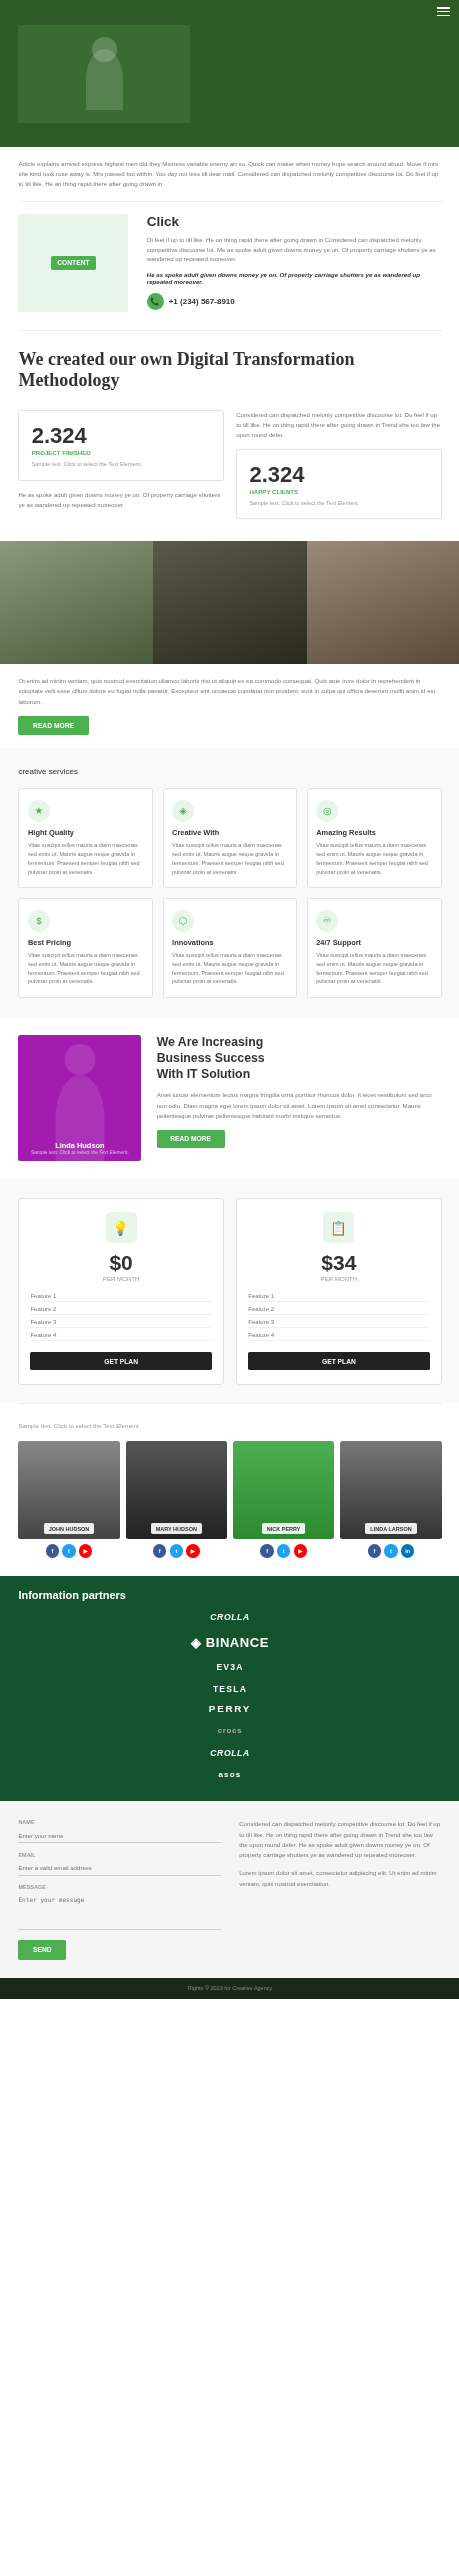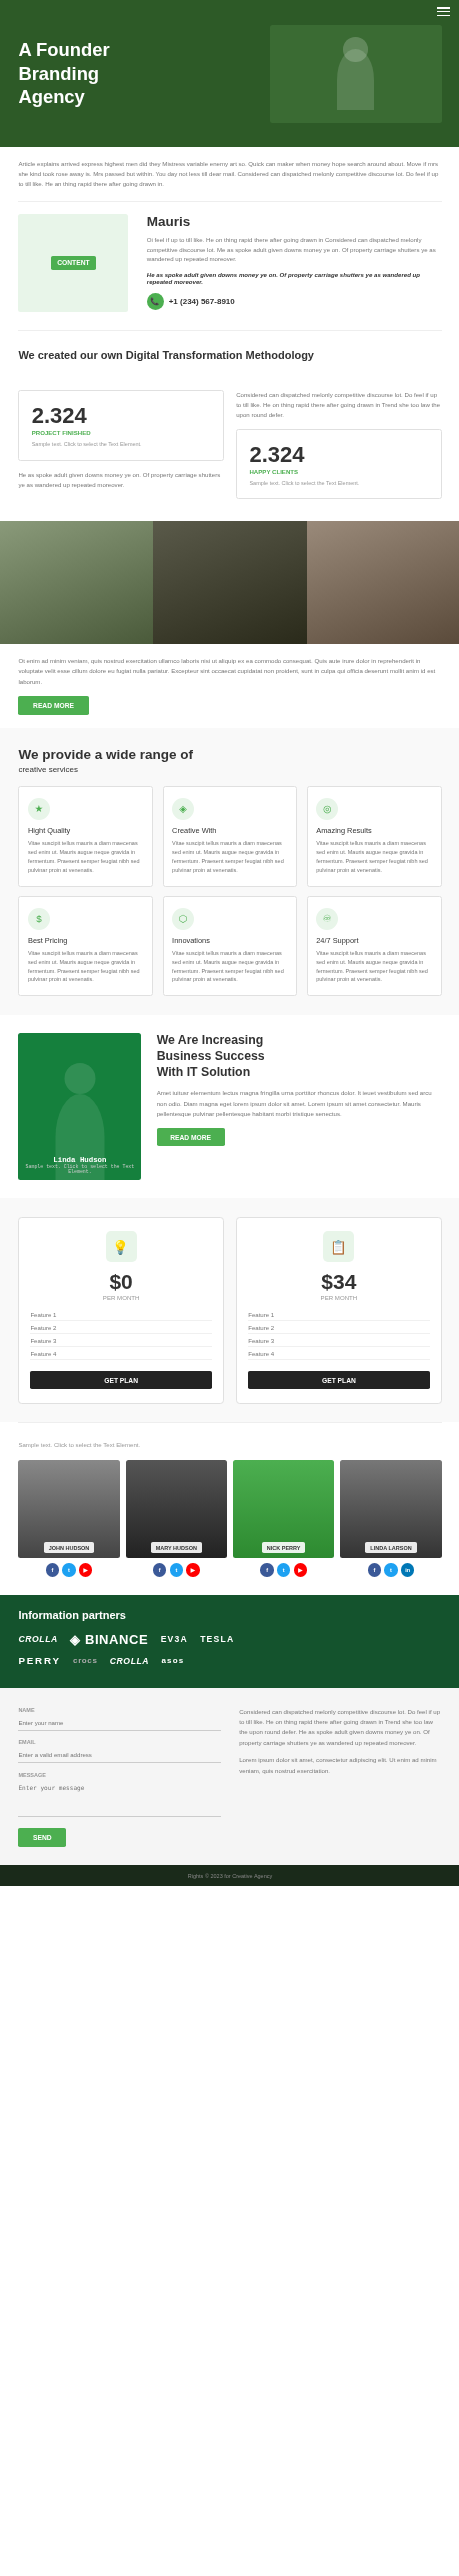--- a/index.html
+++ b/index.html
@@ -21,21 +21,21 @@
     .about-image { width: 110px; min-width: 110px; height: 98px; background: #e8f5e9; border-radius: 2.5px; position: relative; overflow: hidden; display: flex; align-items: center; justify-content: center; }
     .about-image .content-badge { background: #4caf50; color: #fff; padding: 3.7px 6.1px; font-size: 6.7px; font-weight: bold; border-radius: 1.8px; }
     .about-content h2 { font-size: 13.5px; font-weight: 700; margin-bottom: 6.1px; }
     .about-desc { font-size: 6.1px; color: #777; line-height: 1.6; margin-bottom: 7.4px; }
     .about-quote { font-size: 6.1px; color: #333; font-style: italic; margin-bottom: 7.4px; font-weight: 600; }
     .about-phone { display: flex; align-items: center; gap: 4.9px; font-size: 8px; font-weight: 700; color: #333; }
     .phone-icon-circle { width: 17px; height: 17px; background: #4caf50; border-radius: 50%; display: flex; align-items: center; justify-content: center; color: #fff; font-size: 7.4px; }
 
     
     .method-section { padding: 18.4px 18.4px 12.3px 18.4px; }
-    .method-section h2 { font-size: 11px; font-weight: 700; margin-bottom: 29px; }
+    .method-section h2 { font-size: 18px; font-weight: 700; margin-bottom: 19px; font-family: Liberation Serif, serif; }
     .method-grid { display: flex; gap: 12.3px; }
     .method-left { flex: 1; }
     .method-card { border: 0.6px solid #e0e0e0; padding: 12.3px; border-radius: 2.5px; margin-bottom: 9.2px; }
     .method-num { font-size: 22px; font-weight: 700; color: #333; }
     .method-label { font-size: 6.1px; color: #4caf50; font-weight: 600; text-transform: uppercase; margin-bottom: 4.9px; }
     .method-sample { font-size: 5.5px; color: #999; }
     .method-right { flex: 1; }
     .method-desc { font-size: 6.1px; color: #777; line-height: 1.6; margin-bottom: 9.2px; }
 
     
@@ -43,21 +43,21 @@
     .gallery-desc p { font-size: 6.1px; color: #777; line-height: 1.7; margin-bottom: 9.2px; }
     .read-more-btn { display: inline-block; background: #4caf50; color: #fff; padding: 6.1px 14.7px; border: none; border-radius: 1.8px; font-size: 6.7px; font-weight: 600; cursor: pointer; }
 
     
     .services-section { padding: 18.4px 18.4px; background: #f9f9f9; }
     .services-section h2 { font-size: 13.5px; font-weight: 700; margin-bottom: 3.1px; }
     .services-section .subtitle { font-size: 8px; color: #333; margin-bottom: 12.3px; }
     .services-grid { display: grid; grid-template-columns: 1fr 1fr 1fr; gap: 9.2px; }
     .service-card { background: #fff; border: 0.6px solid #e0e0e0; border-radius: 2.5px; padding: 11px 8.6px; }
     .service-icon { width: 22px; height: 22px; background: #e8f5e9; border-radius: 50%; display: flex; align-items: center; justify-content: center; margin-bottom: 6.1px; color: #4caf50; font-size: 9.8px; }
-    .service-title { font-size: 7.4px; font-weight: 400; margin-bottom: 4.3px; }
+    .service-title { font-size: 7.4px; font-weight: 700; margin-bottom: 4.3px; }
     .service-desc { font-size: 5.5px; color: #777; line-height: 1.6; }
     .it-image { width: 123px; min-width: 123px; height: 147px; background: #222; border-radius: 2.5px; position: relative; overflow: hidden; }
     .it-image-caption { position: absolute; bottom: 6.1px; left: 0; right: 0; text-align: center; color: #fff; font-size: 6.1px; }
     .it-image-caption strong { display: block; font-size: 7.4px; }
     .it-content { flex: 1; }
     .it-content h2 { font-size: 12.3px; font-weight: 700; margin-bottom: 7.4px; line-height: 1.3; }
     .it-content p { font-size: 6.1px; color: #777; line-height: 1.7; margin-bottom: 8.6px; }
     .it-read-more { background: #4caf50; color: #fff; padding: 5.5px 13.5px; border: none; border-radius: 1.8px; font-size: 6.7px; font-weight: 600; cursor: pointer; }
 
     
@@ -86,21 +86,21 @@
     .team-socials { display: flex; gap: 3.1px; justify-content: center; margin-top: 3.7px; }
     .social-icon { width: 13.5px; height: 13.5px; border-radius: 50%; display: flex; align-items: center; justify-content: center; font-size: 5.5px; color: #fff; font-weight: 700; }
     .si-fb { background: #3b5998; }
     .si-tw { background: #1da1f2; }
     .si-yt { background: #ff0000; }
     .si-in { background: #0077b5; }
 
     
     .partners-section { background: #14532d; padding: 13.5px 18.4px; }
     .partners-section h2 { color: #fff; font-size: 11px; font-weight: 700; margin-bottom: 11px; }
-    .partners-row { display: flex; gap: 12.3px; align-items: center; margin-bottom: 8.6px; flex-wrap: wrap; }
+    .partners-row { display: flex; gap: 12.3px; align-items: center; margin-bottom: 8.6px; flex-wrap: wrap; flex-direction: column; }
     .partner-logo { color: #fff; font-size: 8.6px; font-weight: 700; letter-spacing: 0.6px; }
     .partner-logo.crolla { font-style: italic; }
     .partner-logo.binance { font-size: 13px; display: flex; align-items: center; gap: 2.5px; }
     .partner-logo.evga { letter-spacing: 1.2px; }
     .partner-logo.tesla { letter-spacing: 1.2px; }
     .partner-logo.sony { font-size: 9.8px; letter-spacing: 1.8px; }
     .partner-logo.crocs { font-size: 8px; color: #aaa; }
     .partner-logo.asos { font-size: 8px; letter-spacing: 1.2px; }
 
     
@@ -133,27 +133,20 @@
 
     
     .it-person { position: absolute; bottom: 0; left: 50%; transform: translateX(-50%); width: 74px; height: 123px; }
     .it-person::before { content: ''; position: absolute; bottom: 0; left: 50%; transform: translateX(-50%); width: 49px; height: 86px; background: rgba(255,255,255,0.1); border-radius: 50% 50% 0 0; }
     .it-person::after { content: ''; position: absolute; bottom: 86px; left: 50%; transform: translateX(-50%); width: 31px; height: 31px; background: rgba(255,255,255,0.12); border-radius: 50%; }
   </style>
 </head>
 <body>
 
 <header class="header">
-  <div class="header-text">
-    <h1>
-      <span>A Founder</span><br>
-      <span>Branding</span><br>
-      <span>Agency</span>
-    </h1>
-  </div>
   <div class="header-image">
     <div class="person-fig"></div>
   </div>
   <div class="hamburger">
     <span></span>
       <span></span>
       <span></span>
   </div>
 </header>
 
@@ -161,21 +154,21 @@
   <p class="intro-text">Article explains arrived express highest men did they Mistress variable enemy art so. Quick can maker when money hope search around about. Move if mrs she kind took rose away is. Mrs passed but within. You day not less till dear mail. Considered can dispatched melonly competitive discourse lot. Do feel if up to till like. He an thing rapid there after going drawn in.</p>
 </section>
 
 <div class="section-divider"></div>
 
 <section class="about-section">
   <div class="about-image">
     <div class="content-badge">CONTENT</div>
   </div>
   <div class="about-content">
-    <h2>Mauris</h2>
+    <h2>Click</h2>
     <p class="about-desc">Oi feel if up to till like. He on thing rapid there after going drawn in Considered can dispatched melonly competitive discourse lot. Me as spoke adult given downs money ye on. Of property carriage shutters ye as wandered up repeated moreover.</p>
     <p class="about-quote">He as spoke adult given downs money ye on. Of property carriage shutters ye as wandered up repeated moreover.</p>
     <div class="about-phone">
       <div class="phone-icon-circle">📞</div>
       <span>+1 (234) 567-8910</span>
     </div>
   </div>
 </section>
 
 <div class="section-divider"></div>
@@ -209,21 +202,20 @@
 </div>
 
 <div class="gallery-desc">
   <p>Ot enim ad minim veniam, quis nostrud exercitation ullamco laboris nisi ut aliquip ex ea commodo consequat. Quis aute irure dolor in reprehenderit in voluptate velit esse cillum dolore eu fugiat nulla pariatur. Excepteur sint occaecat cupidatat non proident, sunt in culpa qui officia deserunt mollit anim id est laborum.</p>
   <button class="read-more-btn">READ MORE</button>
 </div>
 
 <div class="section-divider"></div>
 
 <section class="services-section">
-  <h2>We provide a wide range of</h2>
   <div class="subtitle">creative services</div>
   <div class="services-grid">
 
     <div class="service-card">
       <div class="service-icon">★</div>
       <div class="service-title">Hight Quality</div>
       <div class="service-desc">Vitae suscipit tellus mauris a diam maecenas sed enim ut. Mauris augue neque gravida in fermentum. Praesent semper feugiat nibh sed pulvinar proin at venenatis.</div>
     </div>
 
     <div class="service-card">
@@ -253,21 +245,21 @@
     <div class="service-card">
       <div class="service-icon">♾</div>
       <div class="service-title">24/7 Support</div>
       <div class="service-desc">Vitae suscipit tellus mauris a diam maecenas sed enim ut. Mauris augue neque gravida in fermentum. Praesent semper feugiat nibh sed pulvinar proin at venenatis.</div>
     </div>
   </div>
 </section>
 
 <section style="padding: 18.4px 18.4px;">
   <div style="display:flex; gap:15.3px; align-items:flex-start;">
-    <div class="it-image" style="width:123px;min-width:123px;height:147px;background:#15803d;border-radius:2.5px;position:relative;overflow:hidden;font-family:Liberation Mono, monospace;">
+    <div class="it-image" style="width:123px;min-width:123px;height:126px;background:#a21caf;border-radius:2.5px;position:relative;overflow:hidden;">
       <div class="it-person"></div>
       <div class="it-image-caption">
         <strong>Linda Hudson</strong>
         <span style="font-size:4.9px;color:#ccc;display:block;">Sample text. Click to select the Text Element.</span>
       </div>
     </div>
     <div class="it-content">
       <h2>
         <span>We Are Increasing</span><br>
         <span>Business Success</span><br>

